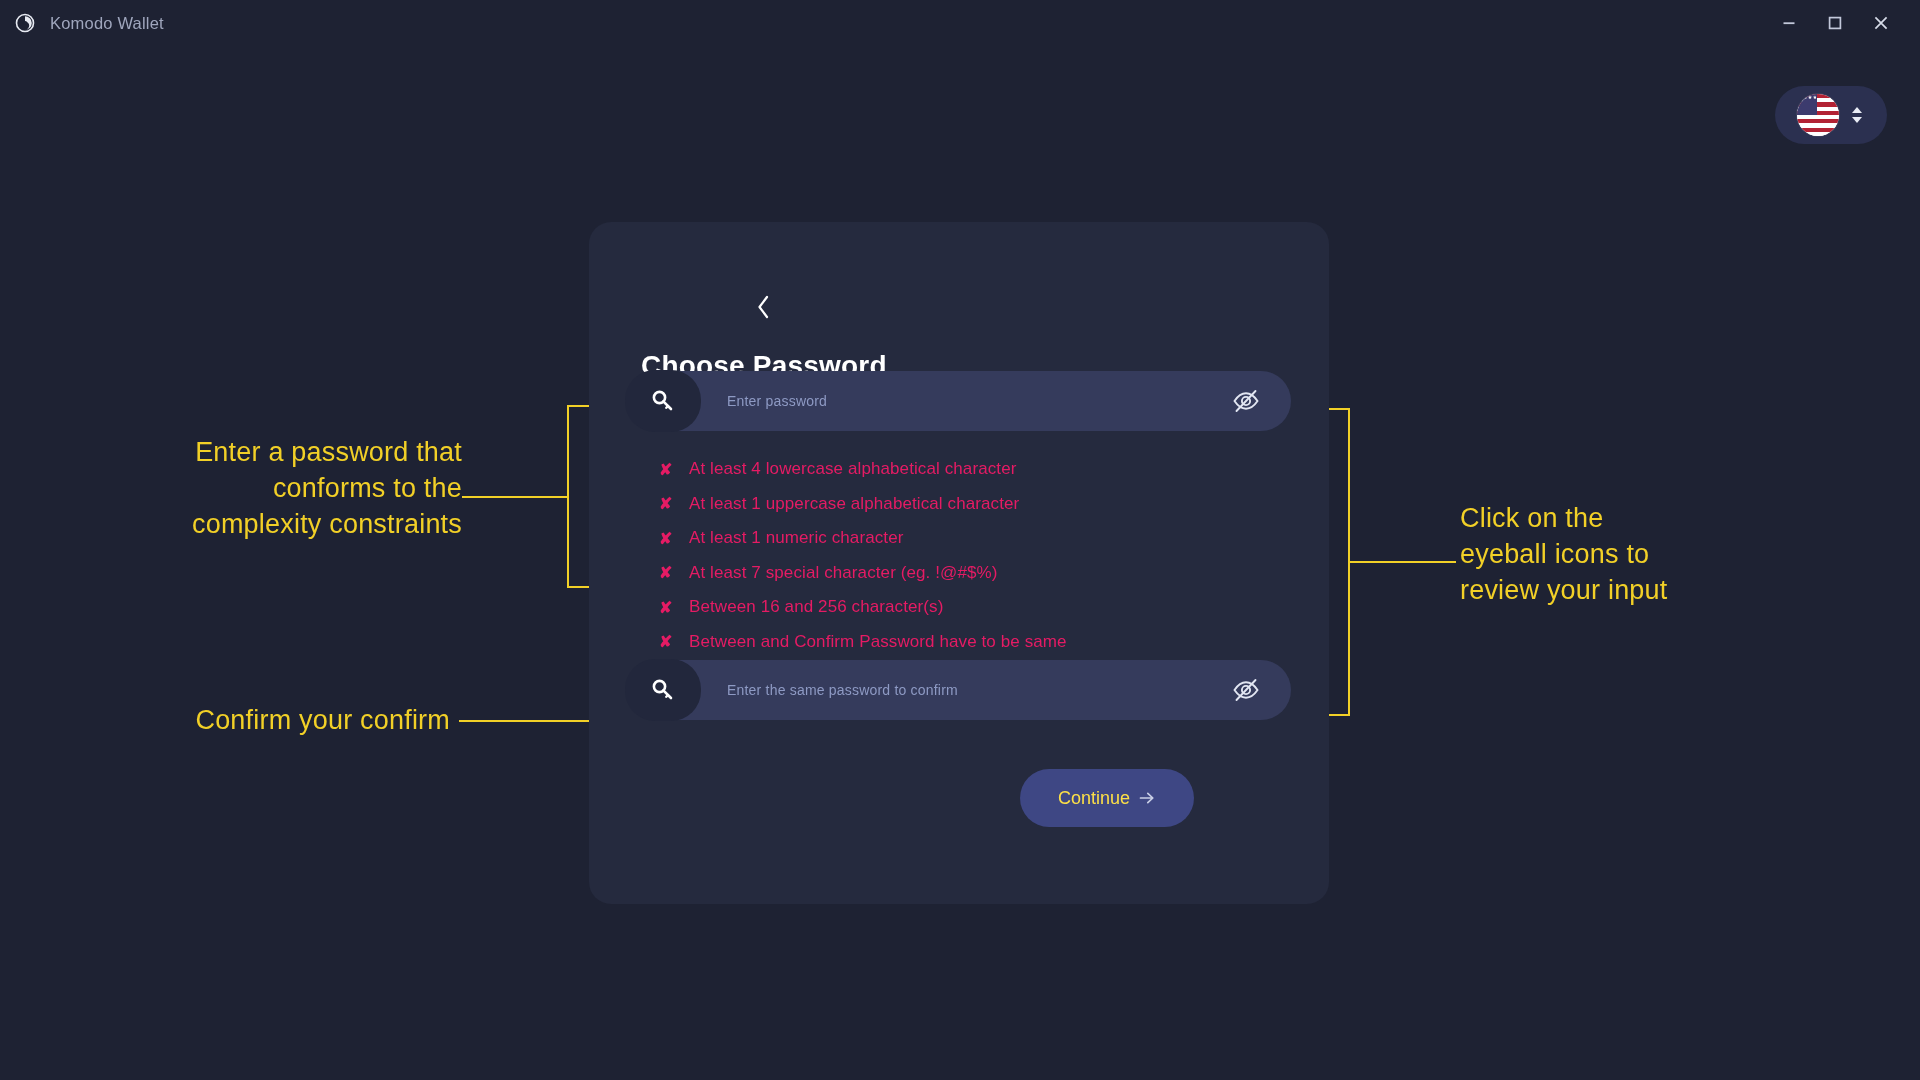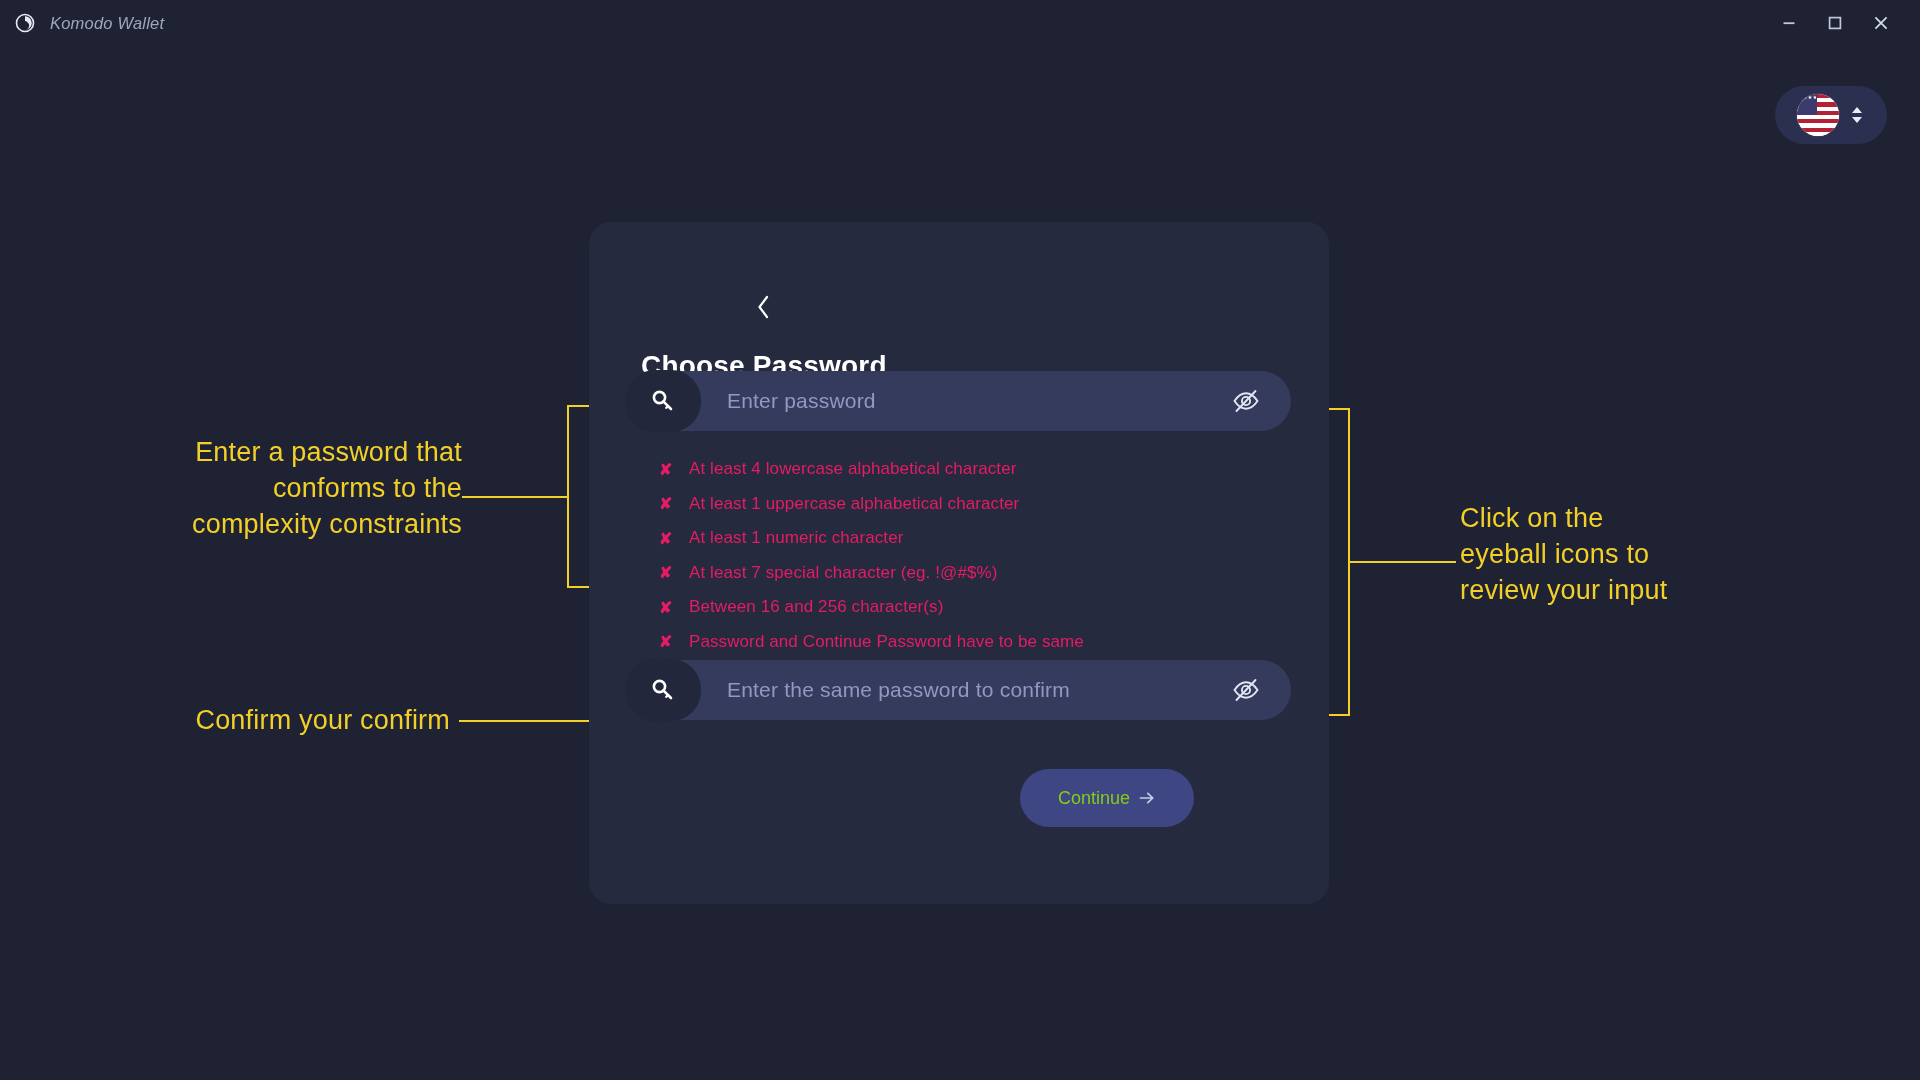--- a/index.html
+++ b/index.html
@@ -15,21 +15,20 @@
   .titlebar {
     position:absolute; top:0; left:0; width:1920px; height:46px;
     background:#1e2233;
     display:flex; align-items:center;
   }
   .tb-logo { margin-left:14px; width:22px; height:22px;
     display:flex; align-items:center; justify-content:center; }
   .tb-title {
     margin-left:14px; font-size:16.5px; color:#9fa6bd;
     letter-spacing:.2px;
-    font-style:italic;
   }
   .tb-spacer { flex:1; }
   .wc {
     width:46px; height:46px; display:flex; align-items:center;
     justify-content:center; color:#c2c8da;
   }
   .wc svg { display:block; }
 
   
   .lang {
@@ -76,21 +75,21 @@
   }
   .field-pw { top:149px; }
   .field-cf { top:438px; }
   .key-box {
     position:absolute; left:-1px; top:-1px;
     width:76px; height:62px; border-radius:30px;
     background:#22273c;
     display:flex; align-items:center; justify-content:center;
   }
   .pw-placeholder {
-    position:absolute; left:101px; font-size:21px; color:#8e9ac4;
+    position:absolute; left:101px; font-size:14px; color:#8e9ac4;
     letter-spacing:.2px;
   }
   .eye-btn {
     position:absolute; right:28px; width:34px; height:34px;
     display:flex; align-items:center; justify-content:center;
     color:#e2e6f2; cursor:pointer;
   }
 
   
   .rules { position:absolute; left:70px; top:230px; }
@@ -100,21 +99,21 @@
   }
   .rule .x { font-weight:bold; font-size:16px; width:10px;
     color:#e51b64; text-align:center; }
 
   
   .continue {
     position:absolute; left:431px; top:547px;
     width:174px; height:58px; border-radius:29px;
     background:#3e4784;
     display:flex; align-items:center; justify-content:center; gap:8px;
-    color:#84cc16; font-size:18px; cursor:pointer;
+    color:#fde047; font-size:18px; cursor:pointer;
   }
   .continue .arw { display:flex; }
 
   
   .ann {
     position:absolute; color:#f2d027; font-size:27px; line-height:36px;
     letter-spacing:.2px; white-space:pre-line;
   }
   .ann-left-1 { left:72px; top:434px; width:390px; text-align:right; }
   .ann-left-2 { left:60px; top:703px; width:390px; text-align:right;
@@ -239,21 +238,21 @@
       <div class="rule">
         <span class="x">✘</span>
         <span>At least 7 special character (eg. !@#$%)</span>
       </div>
       <div class="rule">
         <span class="x">✘</span>
         <span>Between 16 and 256 character(s)</span>
       </div>
       <div class="rule">
         <span class="x">✘</span>
-        <span>Password and Continue Password have to be same</span>
+        <span>Between and Confirm Password have to be same</span>
       </div>
     </div>
 
     <div class="field field-cf">
       <span class="key-box">
         <svg width="26" height="26" viewBox="0 0 26 26">
           <circle cx="9.5" cy="9.5" r="5.6" fill="none" stroke="#ffffff" stroke-width="2.6"></circle>
           <circle cx="9.5" cy="9.5" r="1.5" fill="#22273c"></circle>
           <path d="M13.3 13.3 L21 21" stroke="#ffffff" stroke-width="2.6" stroke-linecap="round"></path>
           <path d="M18 18 L16.3 19.8" stroke="#ffffff" stroke-width="2.4" stroke-linecap="round"></path>

